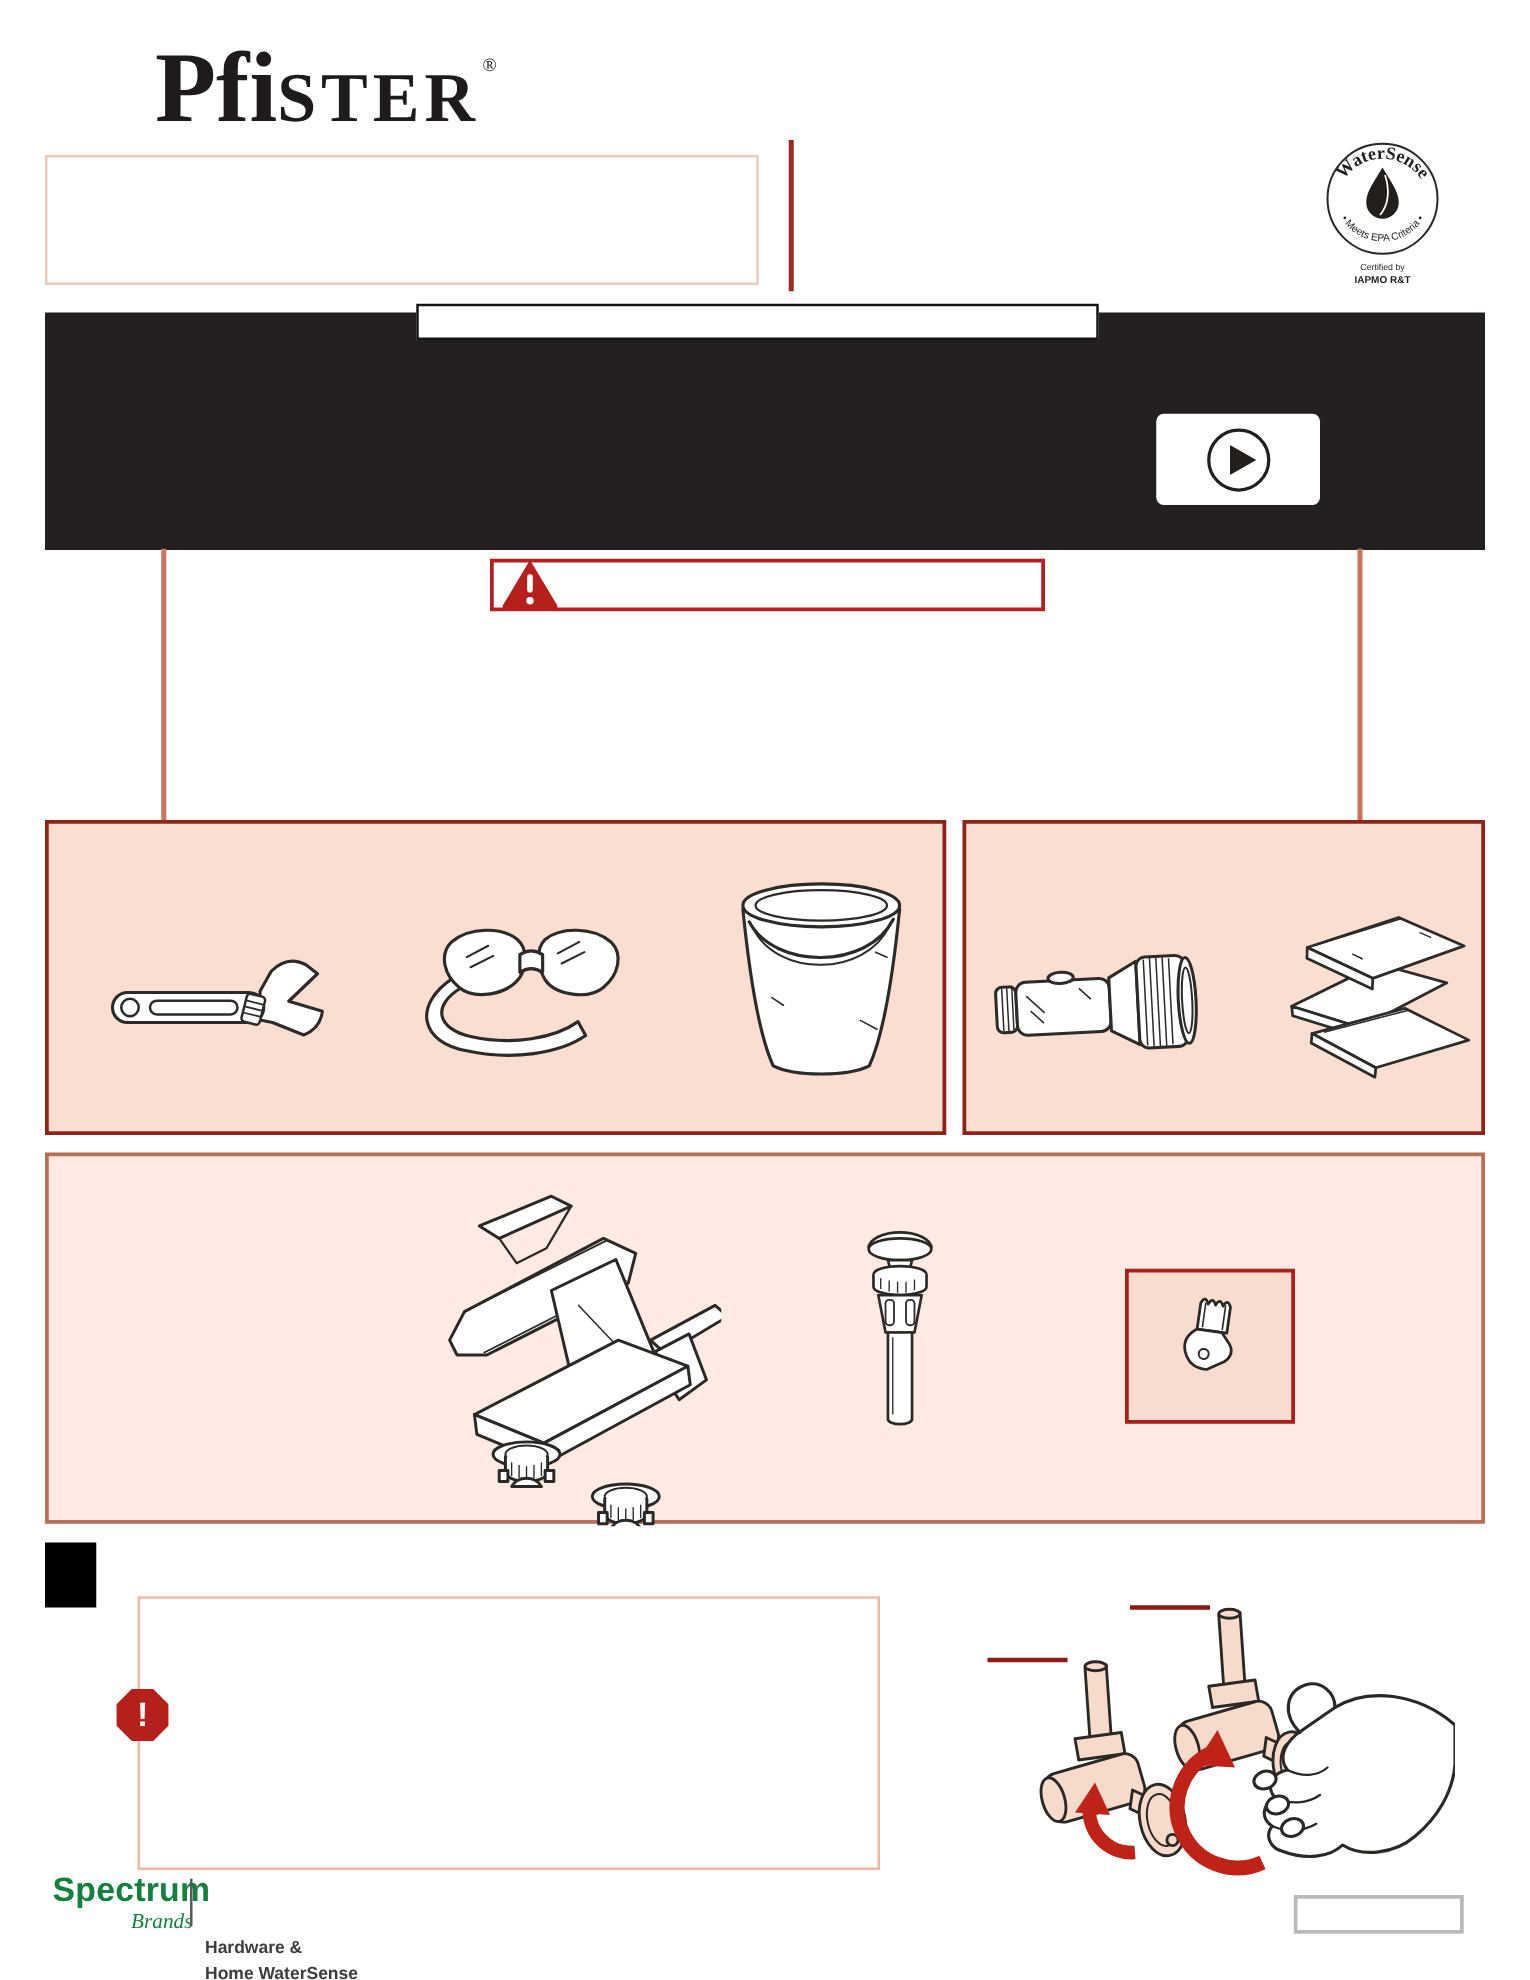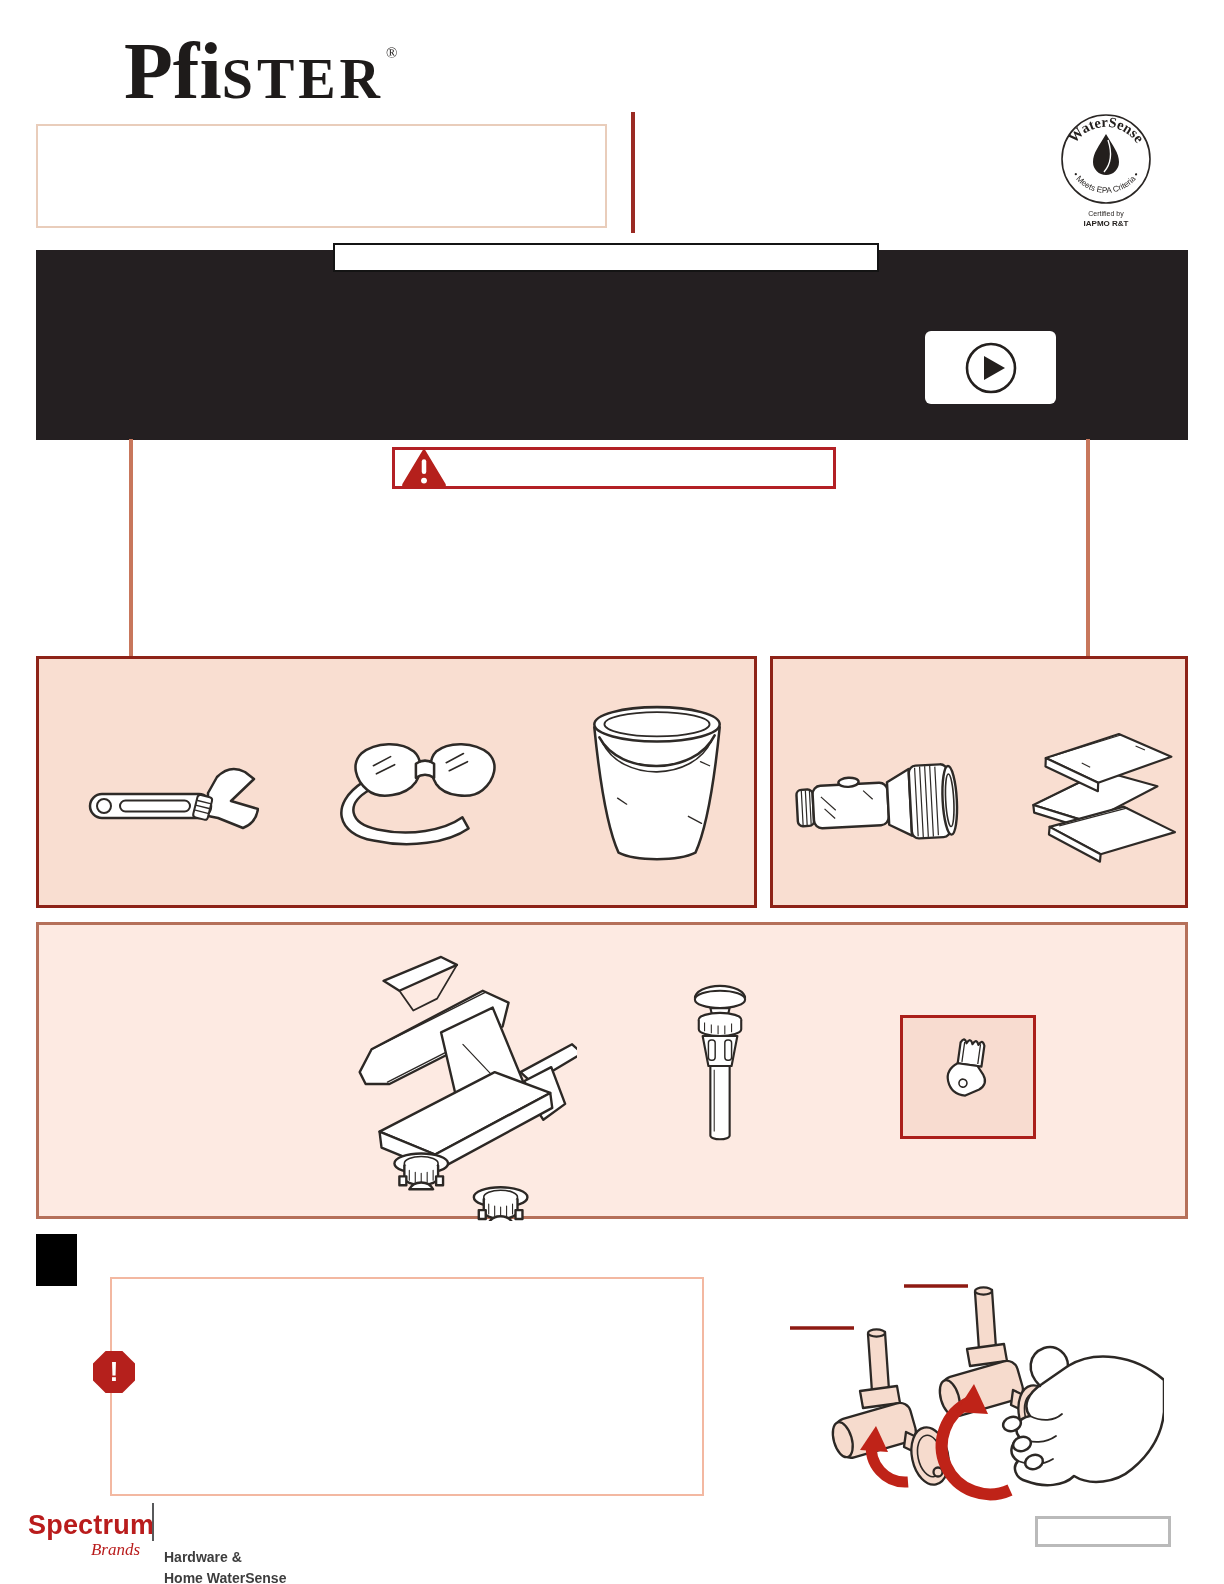--- a/index.html
+++ b/index.html
@@ -42,21 +42,21 @@
   .part-highlight{left:861px;top:90px;width:136px;height:124px;border:3px solid #ab1f1a;background:#f8dcd0;box-sizing:border-box;}
 
   
   .step-square{left:36px;top:1234px;width:41px;height:52px;background:#000;}
   .note-box{left:110px;top:1277px;width:590px;height:215px;border:2px solid #f3b8a1;background:#fff;}
   .octagon{left:93px;top:1351px;width:42px;height:42px;background:#b5201c;color:#fff;
            clip-path:polygon(30% 0,70% 0,100% 30%,100% 70%,70% 100%,30% 100%,0 70%,0 30%);
            display:flex;align-items:center;justify-content:center;font-weight:bold;font-size:27px;}
 
   
-  .footer-logo{left:28px;top:1499px;width:112px;color:#b91c1c;line-height:1;margin-top:13px;}
+  .footer-logo{left:42px;top:1499px;width:112px;color:#15803d;line-height:1;}
   .footer-logo .sp{font-weight:bold;font-size:27px;letter-spacing:0.2px;}
   .footer-logo .br{font-family:"Liberation Serif",serif;font-size:17px;display:block;text-align:right;margin-top:2px;font-style:italic;}
   .footer-div{left:152px;top:1503px;width:2px;height:38px;background:#58595b;}
   .footer-tag{left:164px;top:1507px;font-size:14px;font-weight:bold;color:#3d3d3d;line-height:1.5;margin-top:40px;}
   .page-box{left:1035px;top:1516px;width:136px;height:31px;border:3px solid #bababa;background:#fff;box-sizing:border-box;}
 
   svg.ill{position:absolute;}
 </style>
 </head>
 <body>

